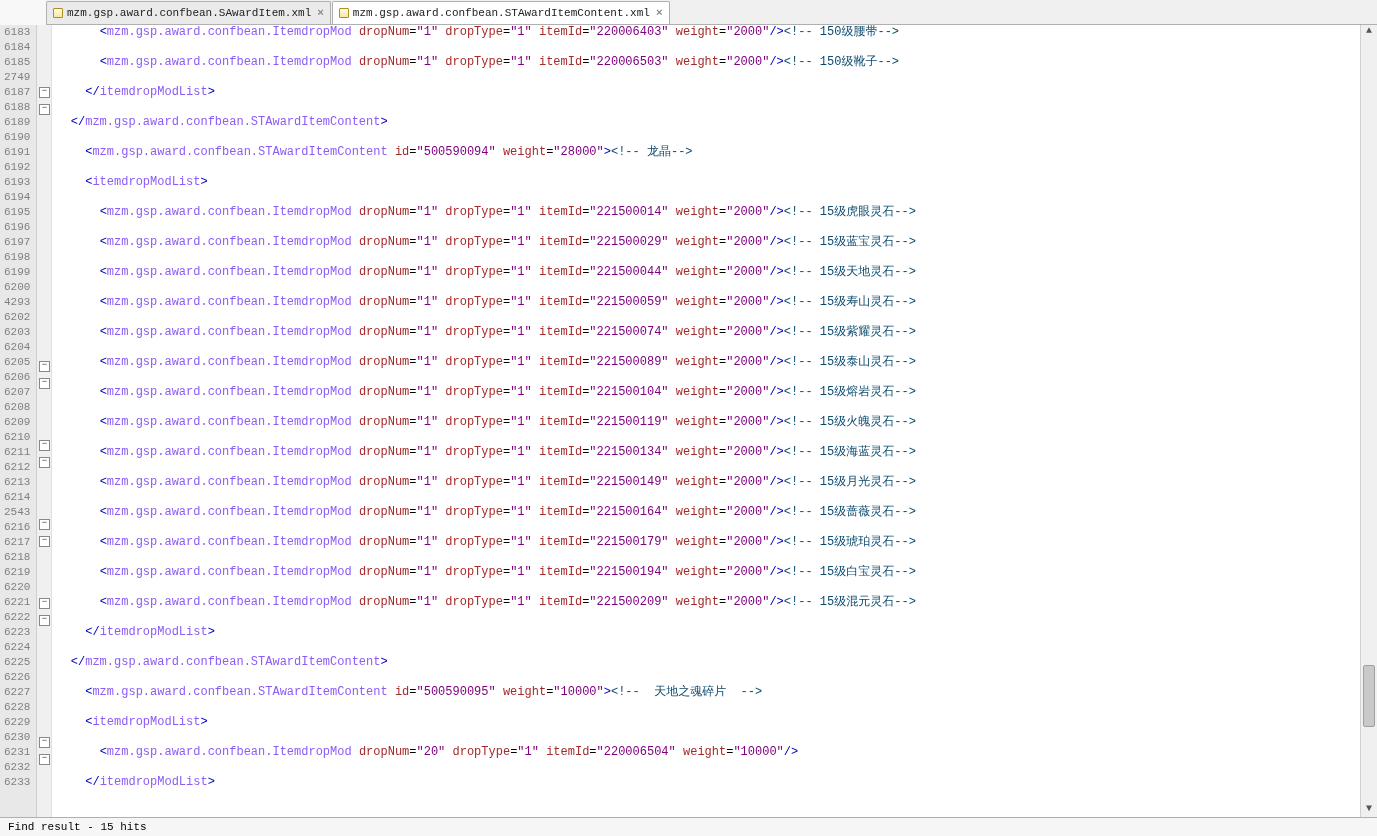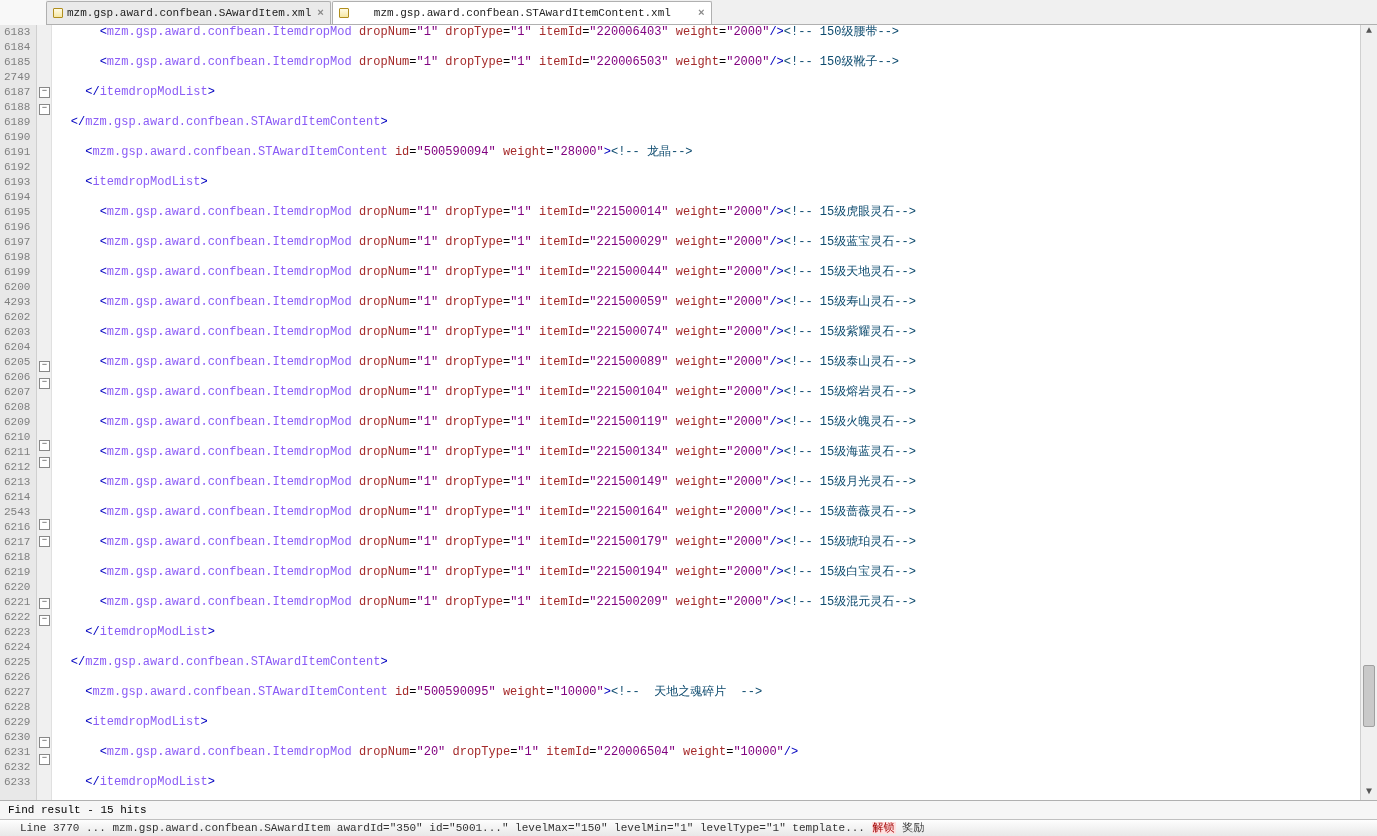--- a/index.html
+++ b/index.html
@@ -37,21 +37,20 @@
     margin-right: 1px;
     background: #eaeaea;
     font-size: 11px;
     color: #202020;
     border-radius: 2px 2px 0 0;
     height: 18px;
     cursor: pointer;
   }
   .tab.active {
     background: #ffffff;
-    gap: 21px;
   }
   .tab .x {
     margin-left: 6px;
     color: #888;
     font-weight: bold;
   }
   .tab .ficon {
     width: 10px; height: 10px;
     display: inline-block;
     margin-right: 4px;
@@ -374,19 +373,13 @@
     <div class="scroll-v">
       <div class="arrow up">▲</div>
       <div class="thumb"></div>
       <div class="arrow dn">▼</div>
     </div>
   </div>
 
   <div class="findbar">
     <span>Find result - 15 hits</span>
   </div>
-  <div class="bottomstrip">
-    <span>Line 3770 ...</span>
-    <span>mzm.gsp.award.confbean.SAwardItem awardId="350" id="5001..." levelMax="150" levelMin="1" levelType="1" template...</span>
-    <span class="hl-red">解锁</span>
-    <span>奖励</span>
-  </div>
 </div>
 
 </body></html>

